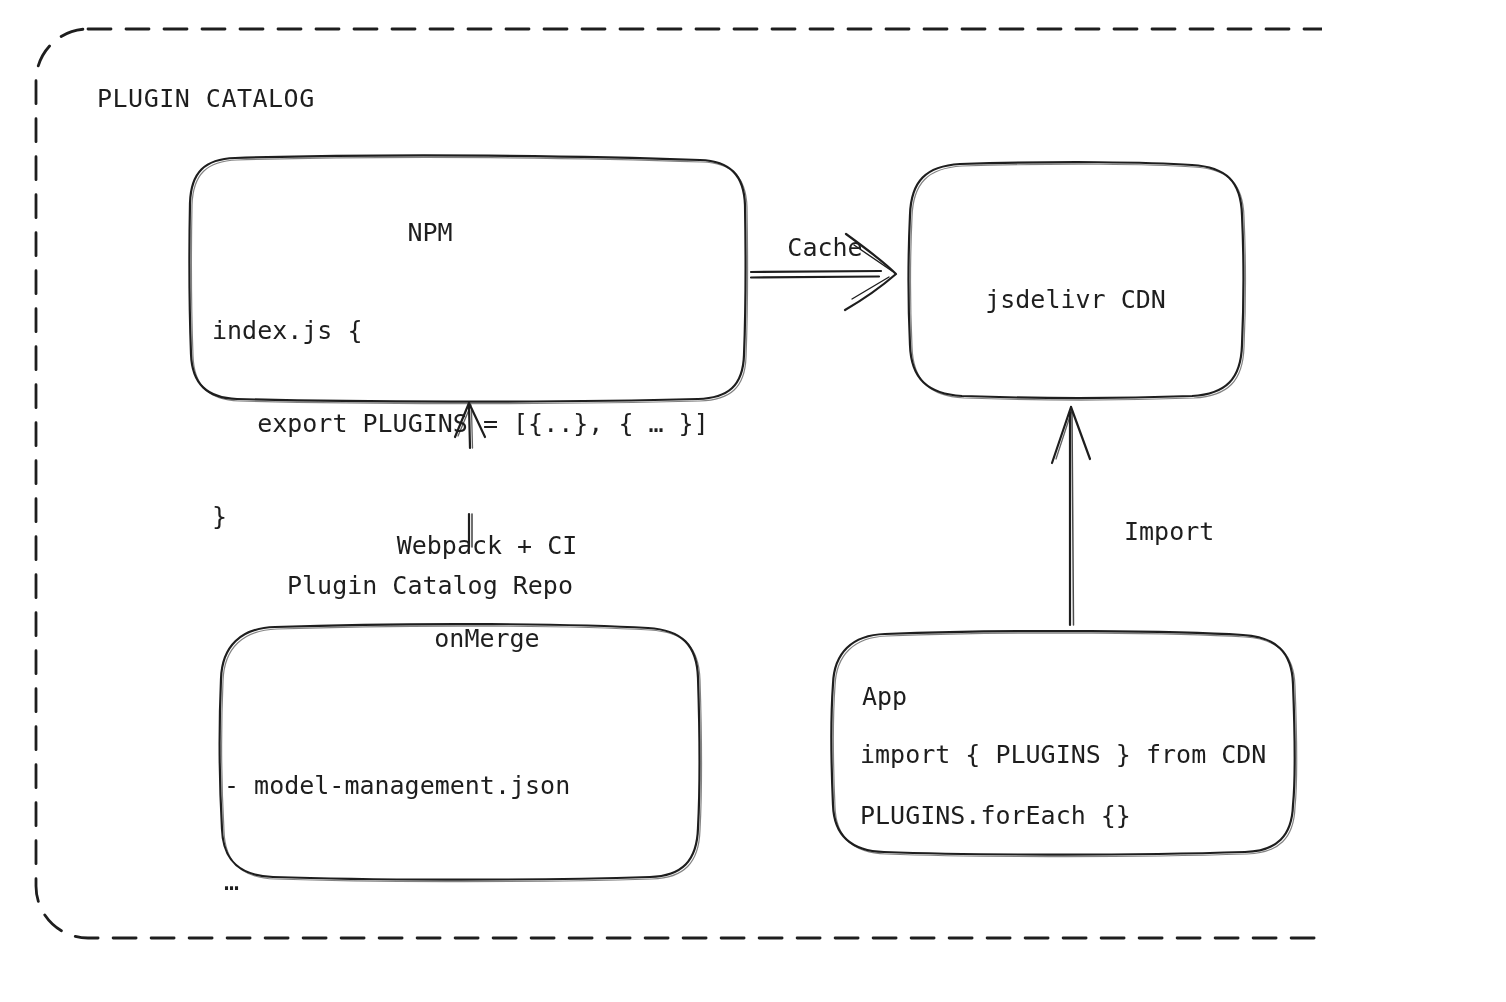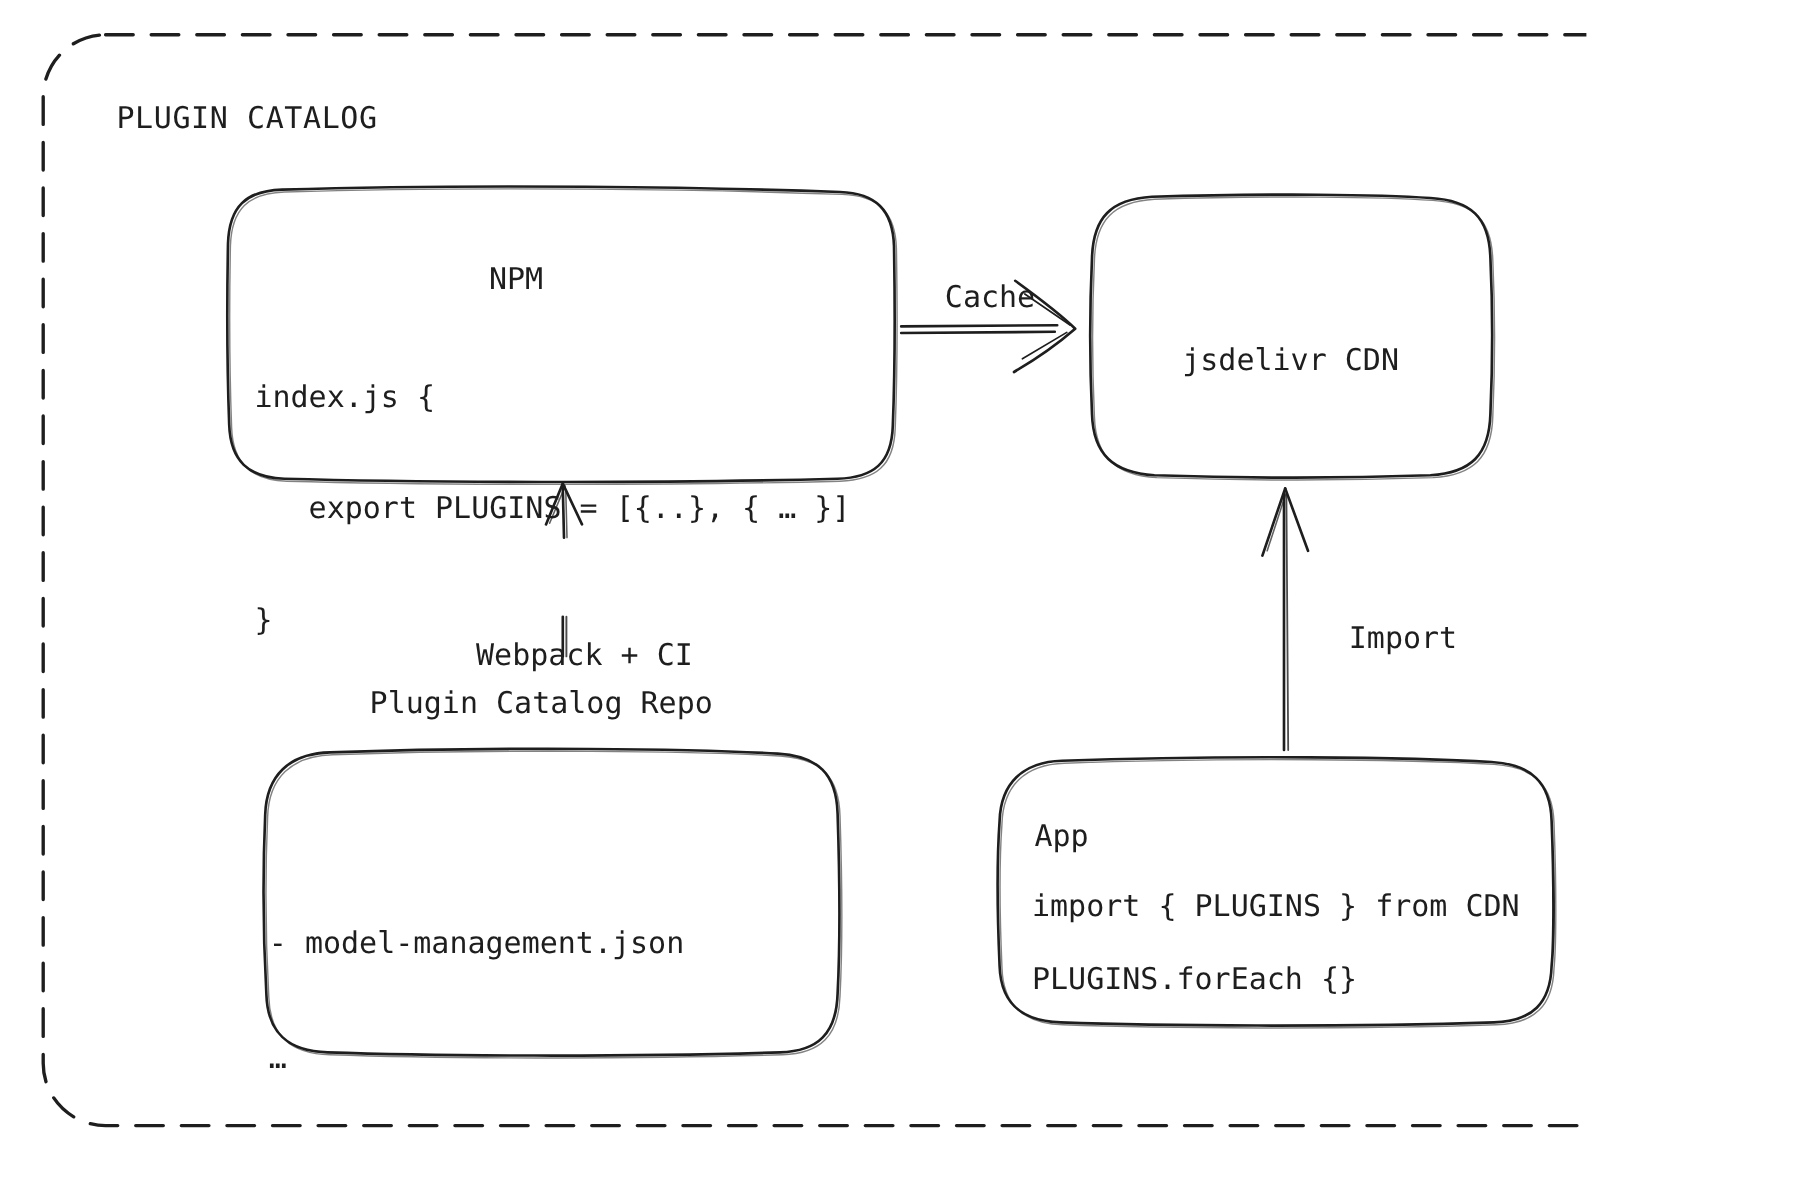--- a/index.html
+++ b/index.html
@@ -74,25 +74,26 @@
     <div>   export PLUGINS = [{..}, { … }]</div>
     <div>}</div>
   </div>
 
   <div class="txt center" style="left:752px;top:212px;width:146px;">Cache</div>
 
   <div class="txt center" style="left:908px;top:264px;width:335px;">jsdelivr CDN</div>
 
   <div class="txt center" style="left:356px;top:448px;width:262px;">
     <div>Webpack + CI</div>
+    <div>onMerge</div>
   </div>
 
   <div class="txt" style="left:1108px;top:516px;margin-left:16px;">Import</div>
 
-  <div class="txt" style="left:308px;top:570px;">Plugin Catalog Repo</div>
+  <div class="txt" style="left:287px;top:570px;">Plugin Catalog Repo</div>
   <div class="txt lh32" style="left:224px;top:706px;">
     <div>- model-management.json</div>
     <div>…</div>
   </div>
 
   <div class="txt" style="left:862px;top:681px;">App</div>
   <div class="txt" style="left:860px;top:739px;">import { PLUGINS } from CDN</div>
   <div class="txt" style="left:860px;top:800px;">PLUGINS.forEach {}</div>
 
 </div>

